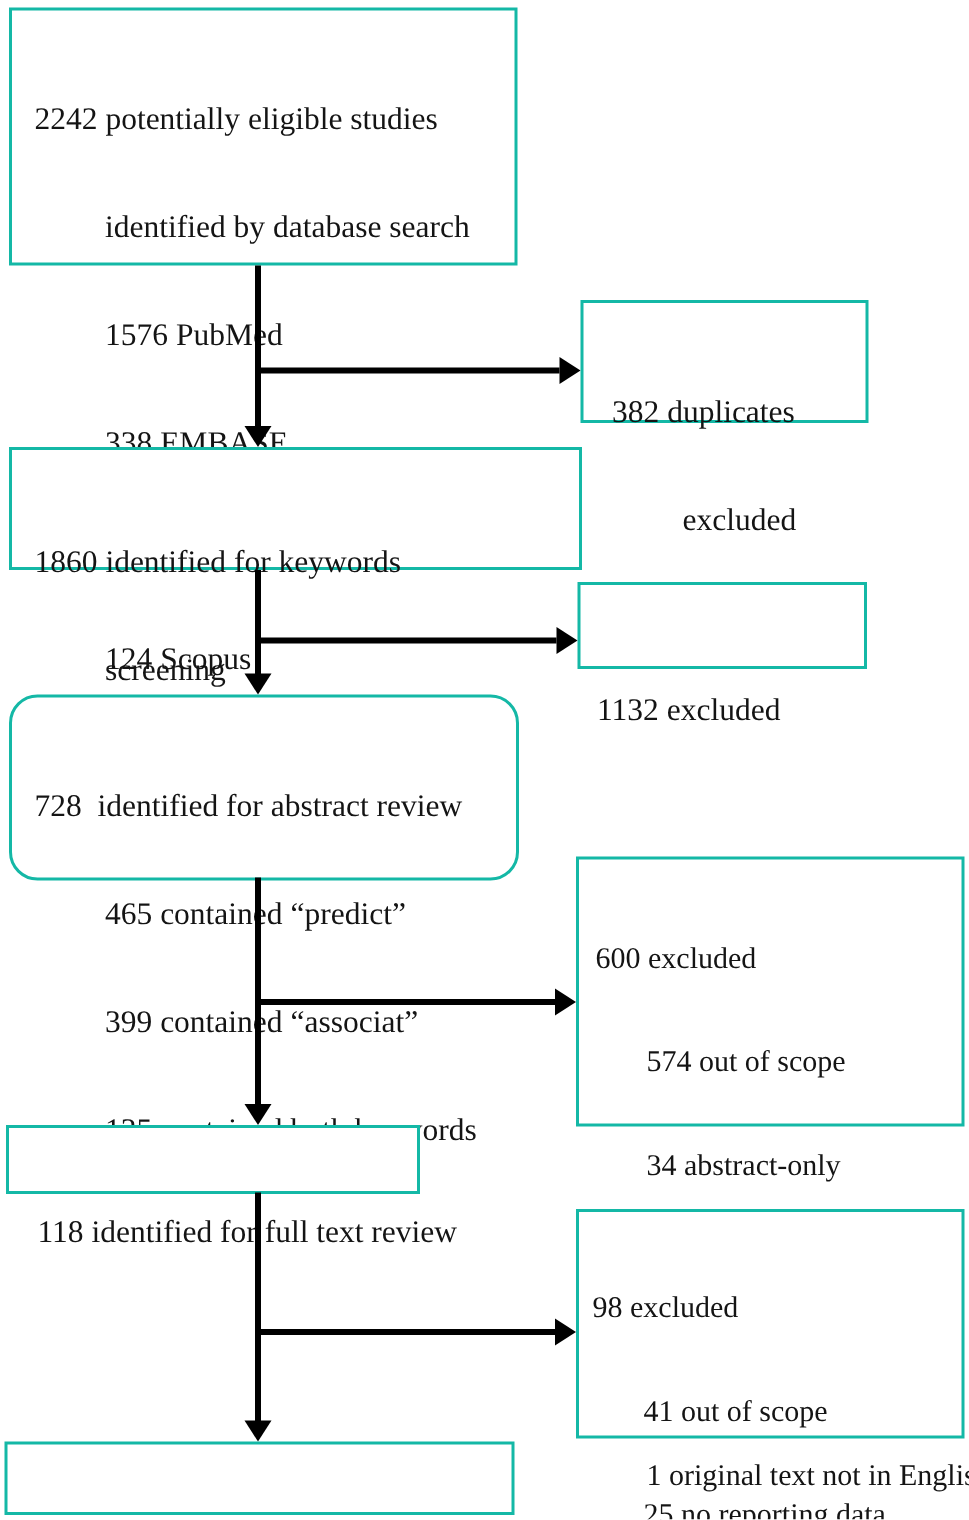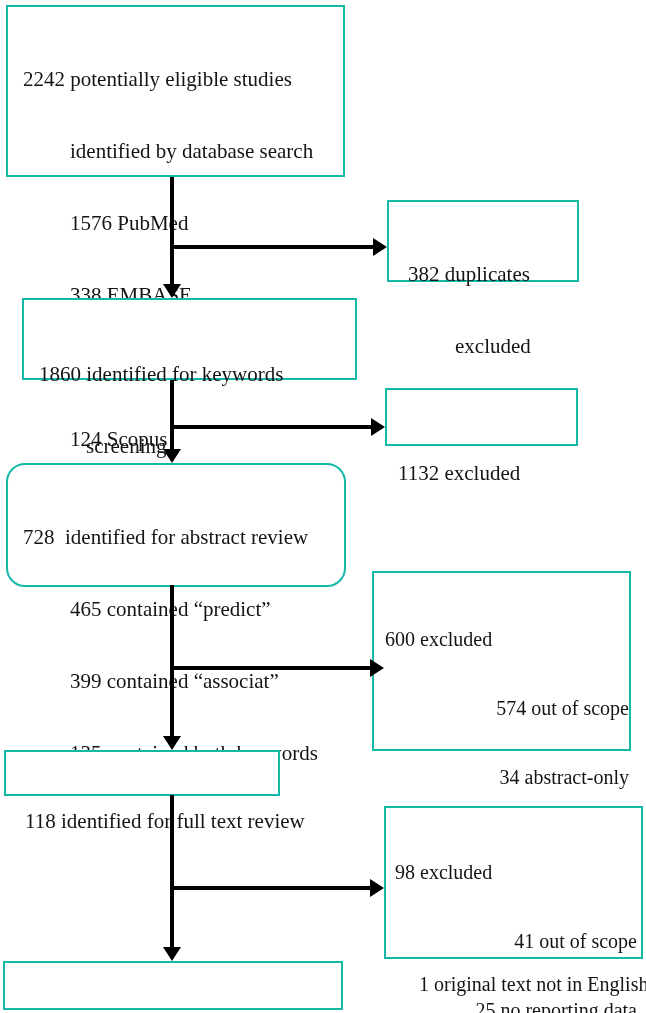--- a/index.html
+++ b/index.html
@@ -20,35 +20,35 @@
     position: absolute;
     box-sizing: border-box;
     border: 2px solid #14b8a6;
     background: #ffffff;
     font-size: 21px;
     line-height: 24px;
     white-space: pre;
   }
   .box .line { display: block; }
   .ind-main   { padding-left: 47px; }
-  .ind-detail { padding-left: 34px; text-align: right; }
+  .ind-detail { padding-left: 34px; }
   .detail {
     font-size: 20px;
     line-height: 23px;
   }
   
   #b-search   { left: 6px;   top: 5px;   width: 339px; height: 172px; padding: 12px 0 0 15px; }
-  #b-keywords { left: 22px;   top: 298px; width: 335px; height: 82px;  padding: 14px 16px 0 15px; }
+  #b-keywords { left: 6px;   top: 298px; width: 382px; height: 82px;  padding: 14px 16px 0 15px; }
   #b-abstract { left: 6px;   top: 463px; width: 340px; height: 124px; padding: 12px 0 0 15px; border-radius: 19px; }
   #b-118      { left: 4px;   top: 750px; width: 276px; height: 46px;  padding: 9px 0 0 19px; }
   #b-20       { left: 3px;   top: 961px; width: 340px; height: 49px;  padding: 11px 0 0 0; text-align: center; }
   
   #b-dup      { left: 387px; top: 200px; width: 192px; height: 82px;  padding: 12px 0 0 19px; }
   #b-1132     { left: 385px; top: 388px; width: 193px; height: 58px;  padding: 23px 0 0 11px; }
-  #b-600      { left: 372px; top: 571px; width: 259px; height: 180px; padding: 9px 0 0 11px; }
+  #b-600      { left: 384px; top: 571px; width: 259px; height: 180px; padding: 9px 0 0 11px; }
   #b-98       { left: 384px; top: 806px; width: 259px; height: 153px; padding: 7px 4px 0 9px; }
   
   .vline {
     position: absolute;
     left: 170px;
     width: 4px;
     background: #000000;
   }
   .hline {
     position: absolute;

